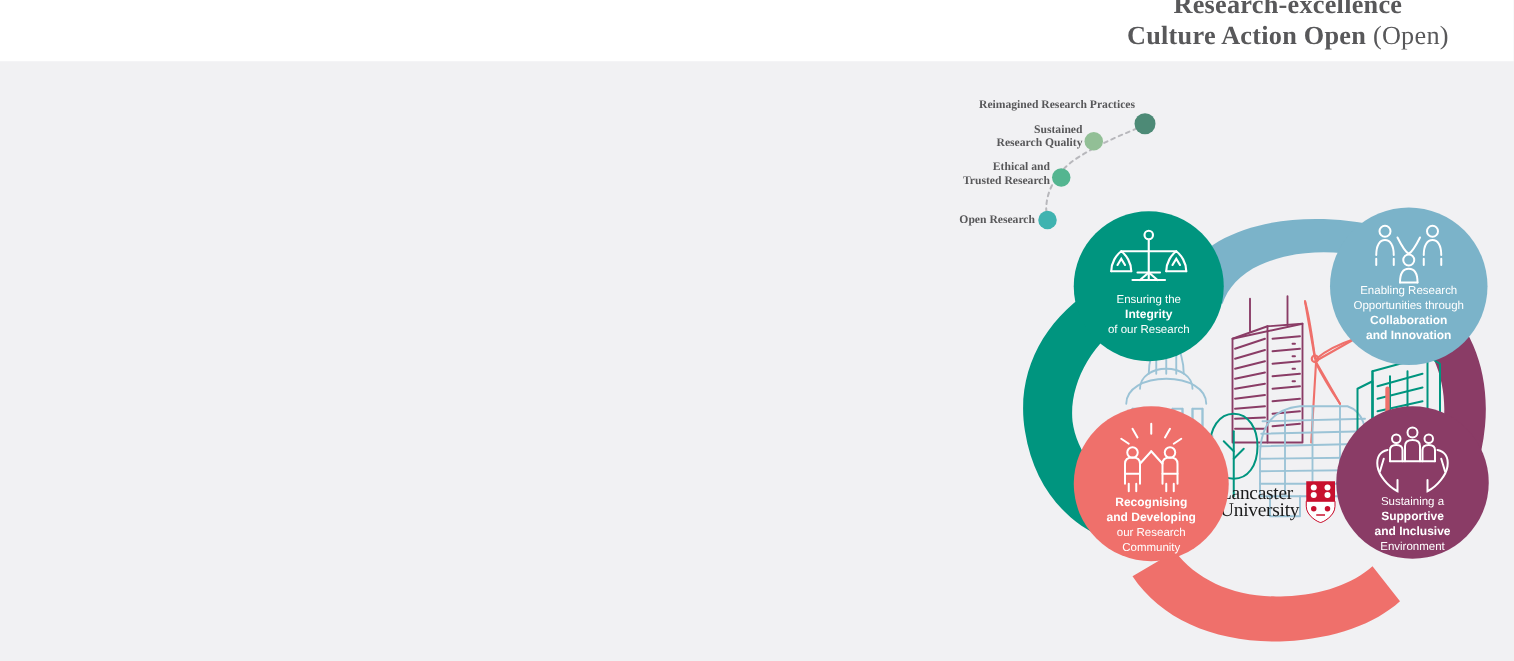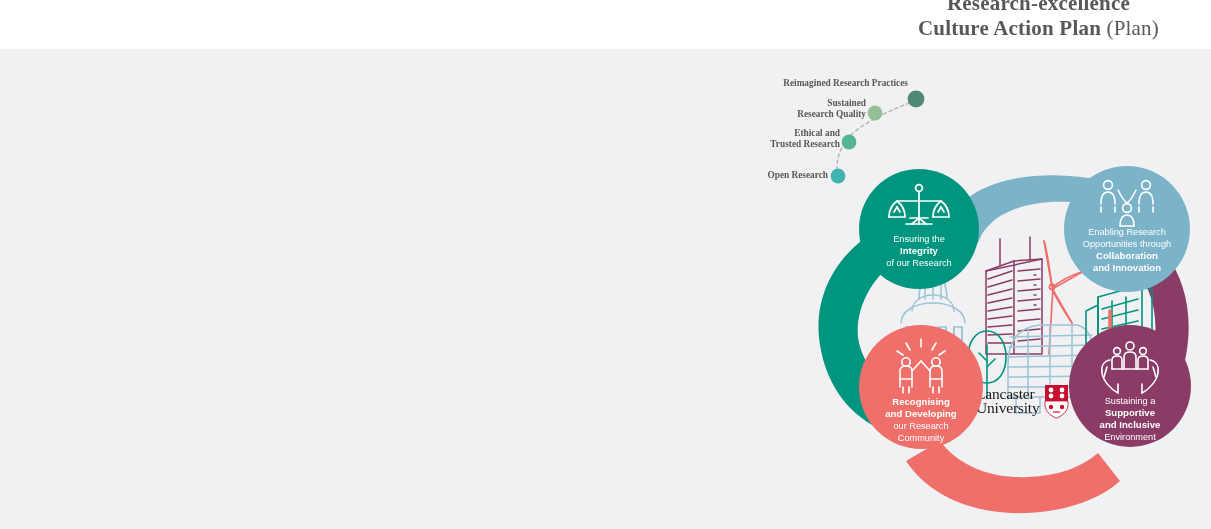--- a/index.html
+++ b/index.html
@@ -41,21 +41,21 @@
     fill:#1a1a1a;font-size:15.5px;letter-spacing:-0.2px;
   }
 </style>
 </head>
 <body>
 
 <div id="header-band"></div>
 
 <div id="title-block">
   <span id="title-line1">Research-excellence</span>
-  <span id="title-line2"><span>Culture Action Plan</span><span id="title-suffix"> (Plan)</span></span>
+  <span id="title-line2"><span>Culture Action Open</span><span id="title-suffix"> (Open)</span></span>
 </div>
 
 <div id="stage">
 <svg class="art" width="1211" height="480" viewBox="0 0 1211 480" xmlns="http://www.w3.org/2000/svg">
 
   <path d="M 878 180 C 836 205 812 248 820 296 C 827 340 852 368 884 382 L 906 348 C 879 336 861 312 858 288 C 855 258 874 224 902 208 Z" fill="#00957f"></path>
 
   <path d="M 1105 132 C 1060 122 1010 124 975 144 C 955 156 944 172 940 188 L 978 194 C 982 182 992 170 1008 163 C 1036 150 1074 150 1108 160 Z" fill="#7bb3c9"></path>
 
   <path d="M 906 412 C 930 448 975 466 1028 464 C 1068 462 1100 450 1120 432 L 1098 404 C 1082 418 1058 427 1028 428 C 990 430 958 416 940 392 Z" fill="#ef706b"></path>

